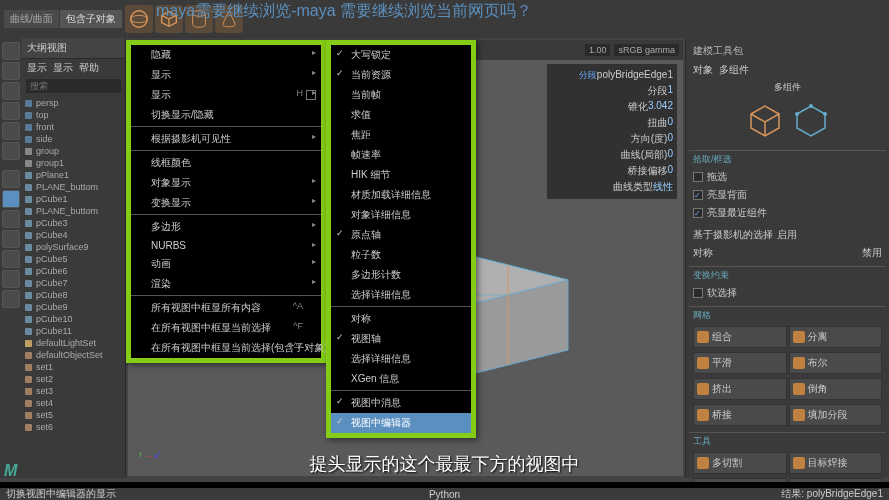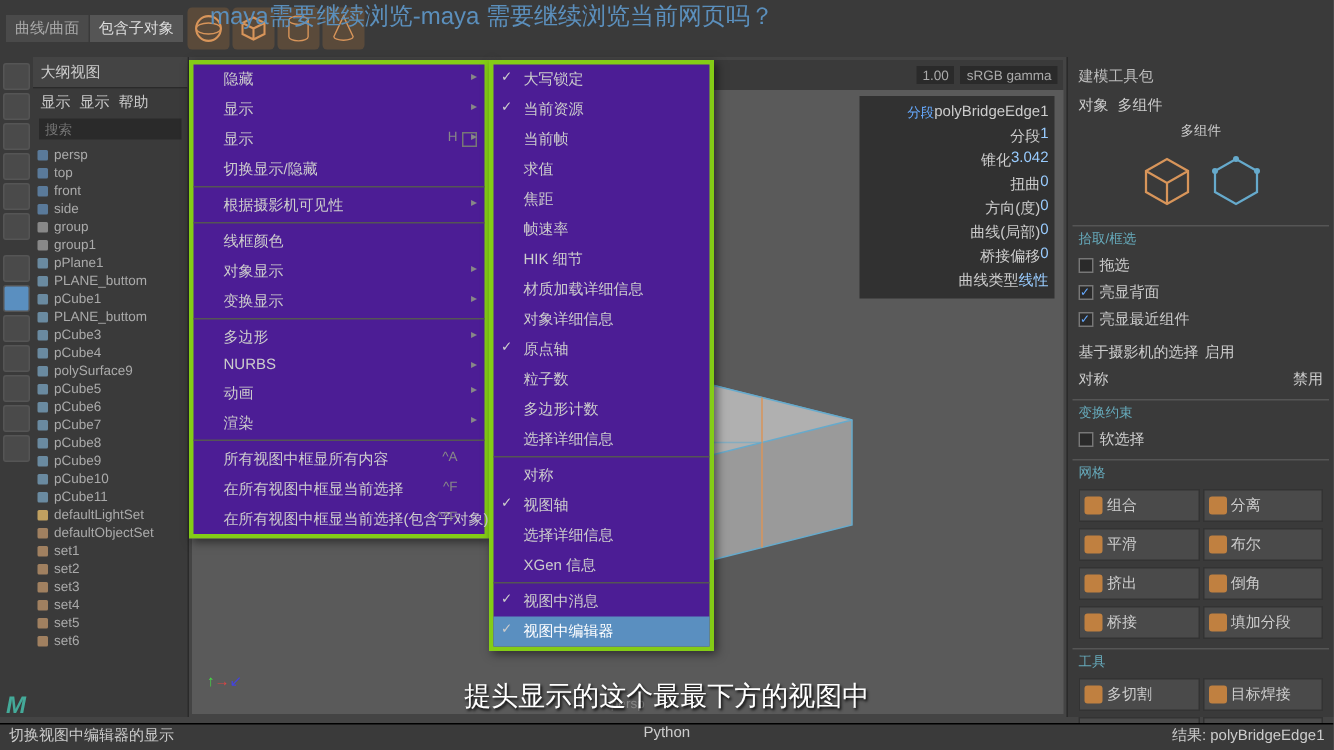--- a/index.html
+++ b/index.html
@@ -1,21 +1,21 @@
 <!DOCTYPE html>
 <html><head>
 <meta charset="utf-8">
 <style>
 *{margin:0;padding:0;box-sizing:border-box;font-family:"Microsoft YaHei",sans-serif;font-size:10px;color:#ccc;user-select:none}
 body{background:#444;width:889px;height:500px;overflow:hidden;position:relative}
 .row{display:flex;align-items:center}
 .col{display:flex;flex-direction:column}
 
 
-.overlay-title{position:absolute;top:1px;left:140px;font-size:16px;color:#5b8fbc;z-index:200;font-weight:400}
+.overlay-title{position:absolute;top:1px;left:156px;font-size:16px;color:#5b8fbc;z-index:200;font-weight:400}
 
 
 .shelf{height:38px;background:#3a3a3a;display:flex;align-items:center;padding:2px 4px;gap:2px}
 .shelf-tab{font-size:10px;color:#aaa;padding:2px 6px;background:#4a4a4a;margin-right:1px}
 .shelf-tab.active{color:#ddd;background:#555}
 .shelf-icon{width:28px;height:28px;background:#5a4a3a;border-radius:3px;display:flex;align-items:center;justify-content:center}
 .shelf-icon svg{width:22px;height:22px}
 
 
 .main{display:flex;height:440px}
@@ -31,21 +31,21 @@
 .search-in{width:100%;background:#2a2a2a;border:none;padding:2px 4px;color:#888;font-size:9px}
 .tree{padding:2px 0;overflow:hidden}
 .tree-item{padding:1px 4px 1px 14px;font-size:9px;color:#aaa;white-space:nowrap;position:relative}
 .tree-item::before{content:"";position:absolute;left:3px;top:3px;width:7px;height:7px;background:#5a7a9a;border-radius:1px}
 .tree-item.cube::before{background:#6a8aa0}
 .tree-item.grp::before{background:#888}
 .tree-item.set::before{background:#a08060}
 .tree-item.light::before{background:#c0a060}
 
 
-.menu{position:absolute;background:#4c1d95;border:3px solid #84cc16;box-shadow:2px 2px 6px rgba(0,0,0,.5);z-index:100;min-width:140px}
+.menu{position:absolute;background:#000000;border:5px solid #84cc16;box-shadow:2px 2px 6px rgba(0,0,0,.5);z-index:100;min-width:140px}
 .menu-item{padding:3px 18px 3px 20px;font-size:10px;color:#ccc;position:relative;white-space:nowrap}
 .menu-item:hover,.menu-item.hl{background:#5a8fc0;color:#fff}
 .menu-item.sep{border-bottom:1px solid #555;margin-bottom:2px;padding-bottom:4px}
 .menu-item.arrow::after{content:"▸";position:absolute;right:5px;font-size:8px;color:#888}
 .menu-item .chk::before{content:"✓";position:absolute;left:5px;font-size:9px}
 .menu-item.box::before{content:"";position:absolute;right:5px;top:5px;width:8px;height:8px;border:1px solid #777}
 .menu-item .sc{position:absolute;right:18px;color:#888;font-size:9px}
 
 
 .viewport{flex:1;background:#5a5a5a;position:relative;margin:2px}
@@ -57,39 +57,39 @@
 .axis{position:absolute;left:10px;bottom:16px;font-size:10px}
 .axis .x{color:#d44}
 .axis .y{color:#4d4}
 .axis .z{color:#44d}
 .vp-label{position:absolute;bottom:2px;left:50%;transform:translateX(-50%);font-size:9px;color:#888}
 .hud{position:absolute;right:6px;top:24px;background:rgba(42,42,42,.85);padding:4px;font-size:9px;min-width:130px}
 .hud-row{display:flex;justify-content:flex-end;padding:1px 0}
 .hud-hdr{color:#6af;font-size:9px}
 
 
-.rpanel{width:178px;background:#3a3a3a;border-left:1px solid #2a2a2a;padding:3px}
+.rpanel{width:204px;background:#3a3a3a;border-left:1px solid #2a2a2a;padding:3px}
 .rpanel-hdr{font-size:10px;padding:3px 4px;color:#bbb}
 .rpanel-tabs{display:flex;gap:6px;font-size:9px;color:#888;padding:2px 4px}
 .comp-box{display:flex;justify-content:center;padding:6px;gap:6px}
 .comp-cube{width:40px;height:40px;position:relative}
 .section{margin-top:4px}
 .sec-hdr{font-size:9px;color:#6ab;padding:2px 4px;border-top:1px solid #555}
 .sec-row{display:flex;align-items:center;padding:2px 4px;gap:4px;font-size:9px}
 .chkbox{width:10px;height:10px;border:1px solid #777;background:#2a2a2a}
 .chkbox.on::after{content:"✓";font-size:8px;color:#6af;position:relative;top:-2px}
 .btn-pair{display:flex;gap:2px;padding:2px 4px}
 .rbtn{flex:1;background:#4a4a4a;padding:3px;font-size:9px;text-align:center;border:1px solid #333;display:flex;align-items:center;gap:3px;}
 .rbtn .ic{width:12px;height:12px;background:#c08040;border-radius:2px}
 
 
 .subtitle{position:absolute;bottom:24px;left:50%;transform:translateX(-50%);font-size:18px;color:#fff;font-weight:500;text-shadow:1px 1px 2px #000;z-index:50}
 
 
-.status{position:absolute;bottom:0;left:0;right:0;height:18px;background:#3a3a3a;display:flex;align-items:flex-start;padding:0 6px;font-size:9px;color:#888;border-top:1px solid #000000}
+.status{position:absolute;bottom:0;left:0;right:0;height:18px;background:#3a3a3a;display:flex;align-items:center;padding:0 6px;font-size:9px;color:#888;border-top:6px solid #000000}
 .status-mid{position:absolute;left:50%;transform:translateX(-50%);display:flex;align-items:center;gap:4px}
 .status-right{margin-left:auto}
 .logo{position:absolute;left:4px;bottom:20px;font-size:16px;color:#4a9;font-weight:bold;font-style:italic}
 </style>
 </head>
 <body>
 
 <div class="overlay-title">maya需要继续浏览-maya 需要继续浏览当前网页吗？</div>
 
 <div class="shelf">

